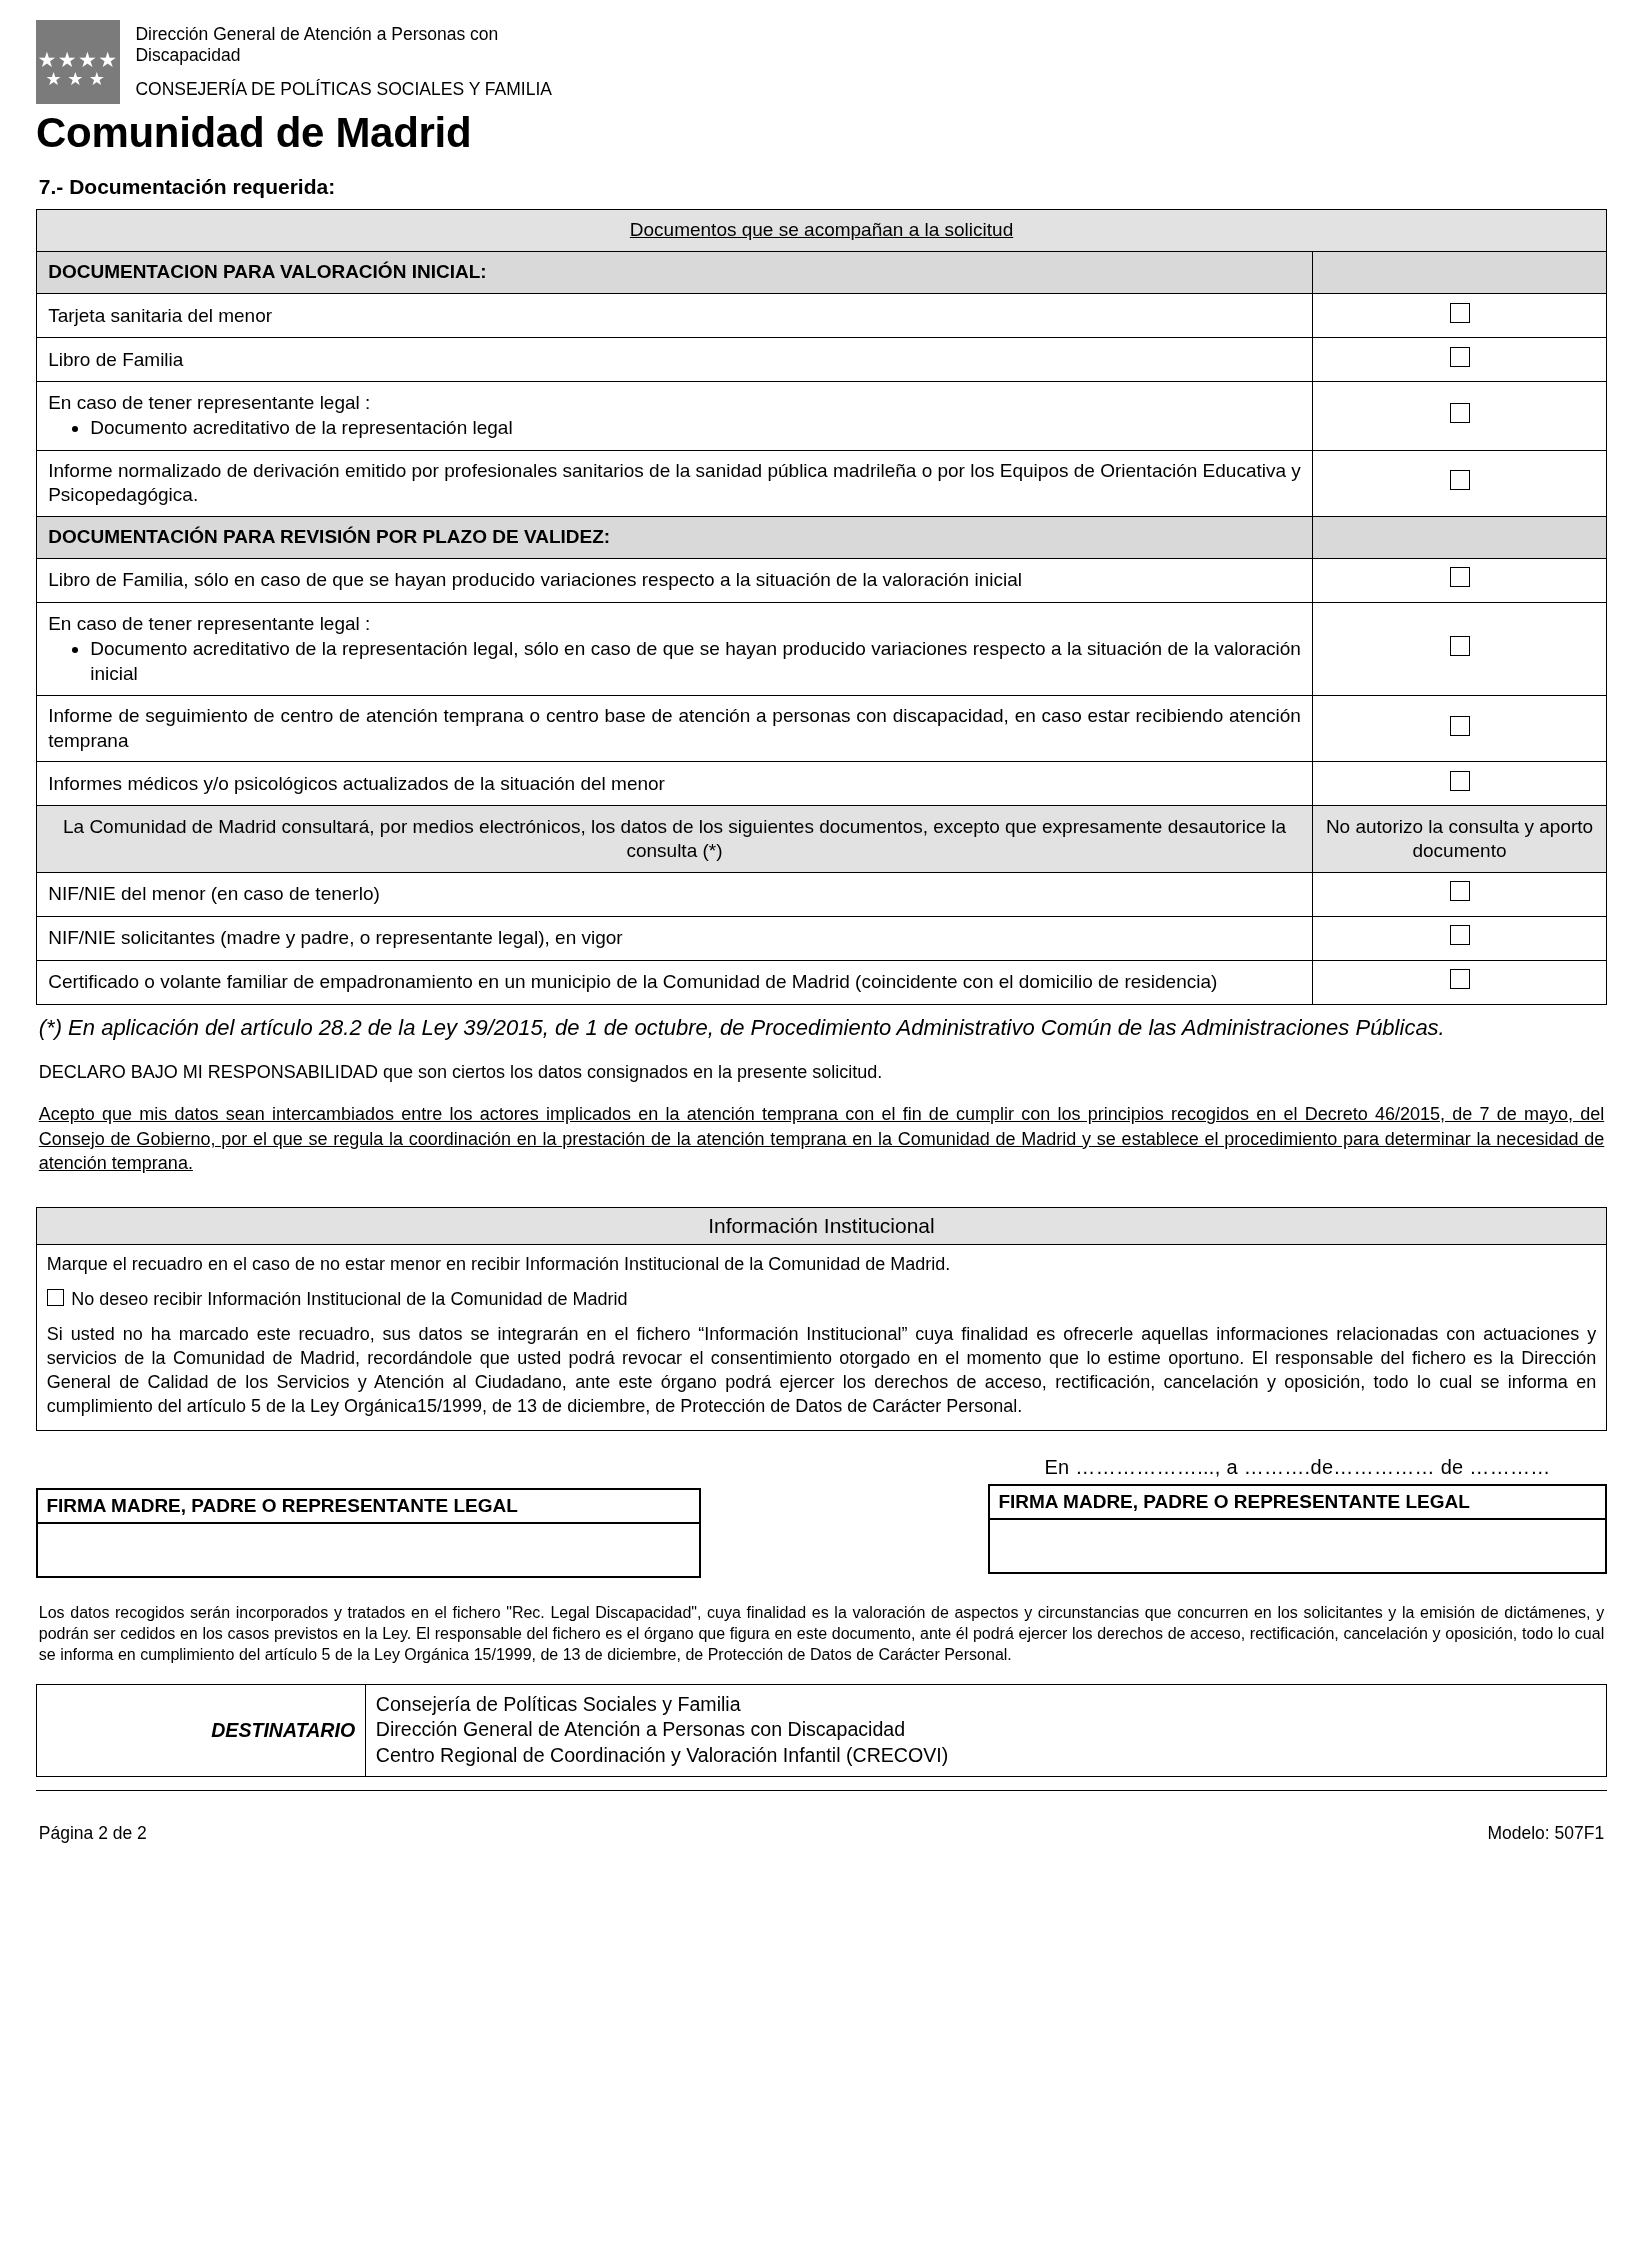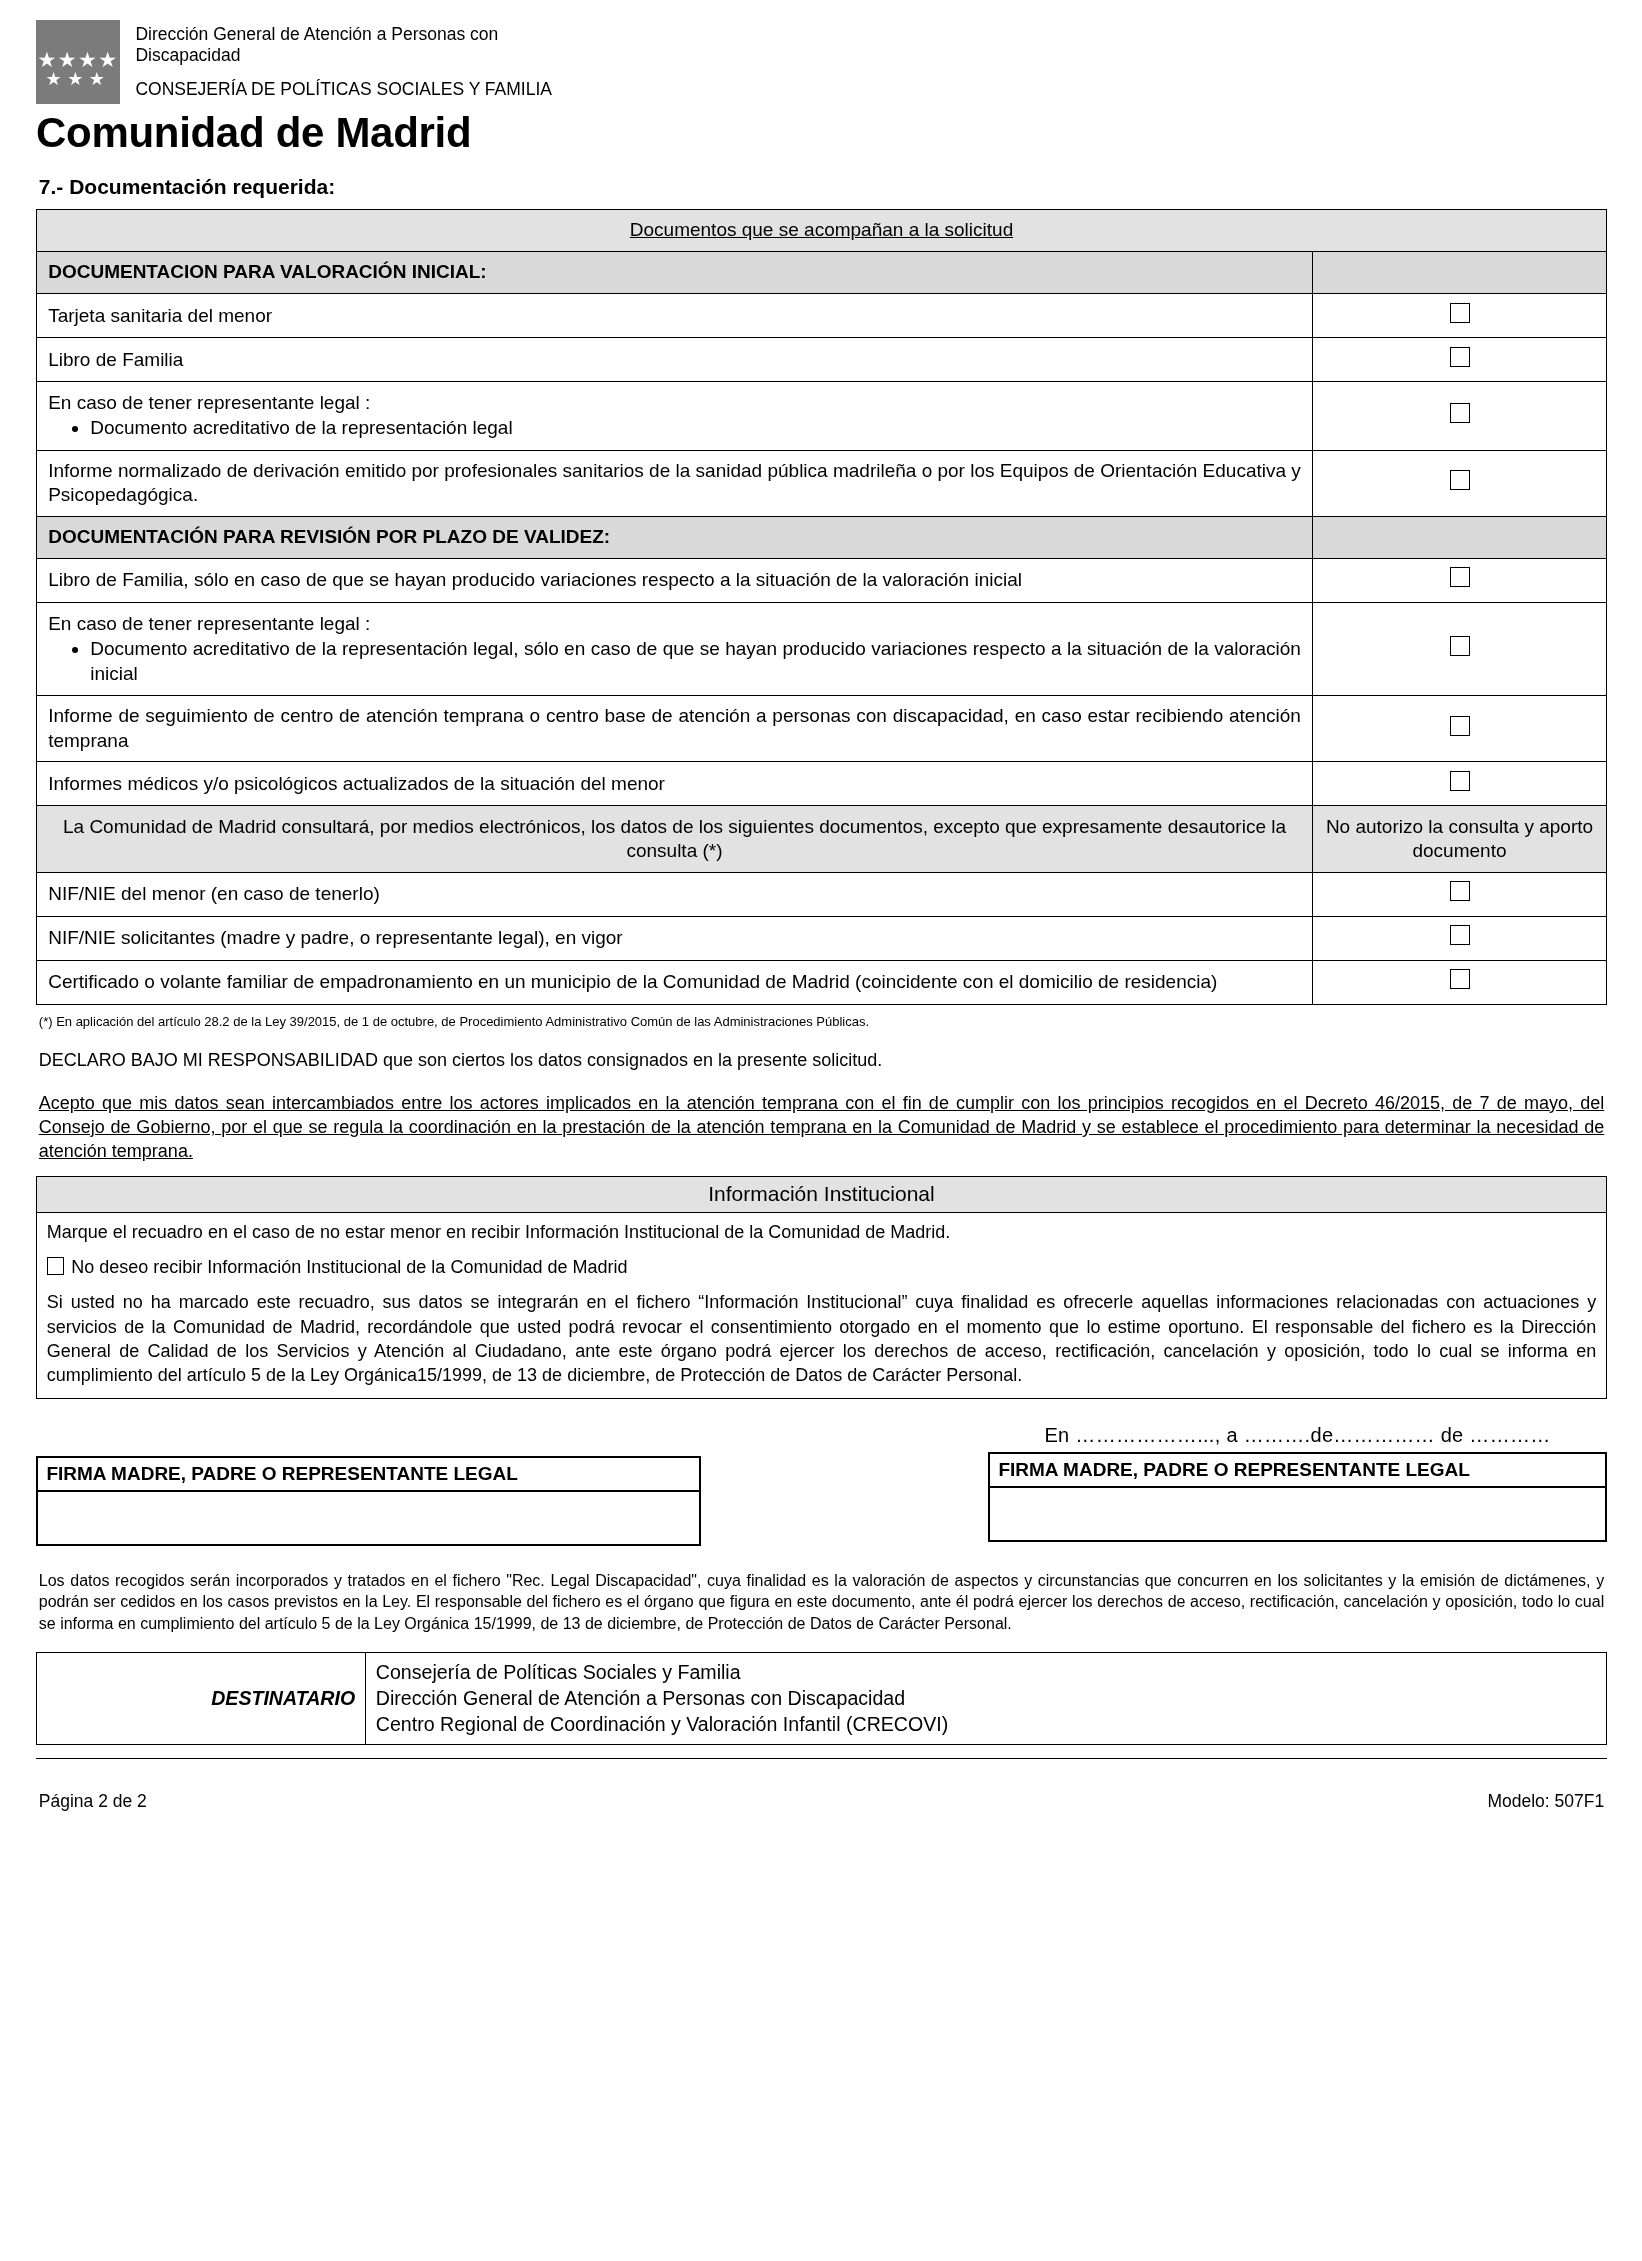--- a/index.html
+++ b/index.html
@@ -125,35 +125,36 @@
     padding-left: 42px;
   }
   ul.bullets li {
     font-size: 19px;
     line-height: 1.3;
   }
   .justify { text-align: justify; }
 
   
   .note-small {
-    font-size: 13px;
+    font-size: 22px;
     margin: 8.4px 2.8px 0 2.8px;
     line-height: 1.3;
+    font-style: italic;
   }
   .decl {
     font-size: 18px;
     margin: 18px 2.8px 0 2.8px;
     line-height: 1.35;
   }
   .decl.justify { text-align: justify; text-decoration: underline; }
 
   
   .info-box {
     border: 1.4px solid #000;
-    margin-top: 12px;
+    margin-top: 32px;
   }
   .info-title {
     background: #e2e2e2;
     border-bottom: 1.4px solid #000;
     text-align: center;
     font-size: 21px;
     padding: 5.6px 0;
   }
   .info-body {
     padding: 7px 9.8px 11.2px 9.8px;

